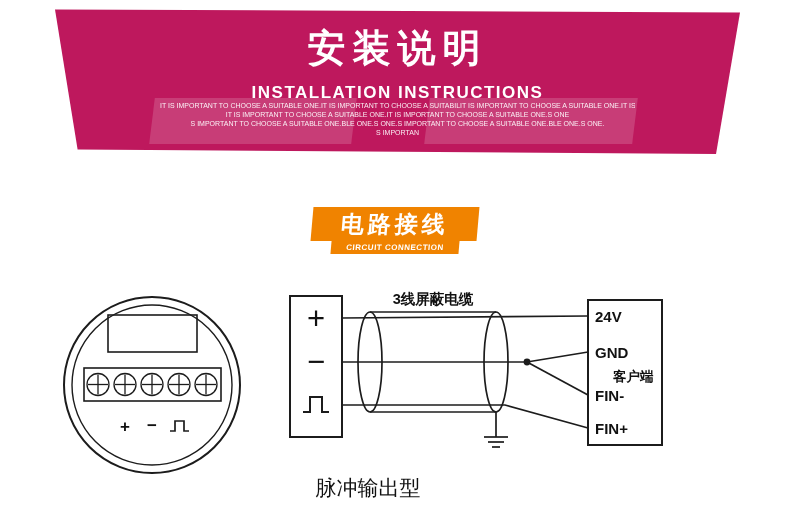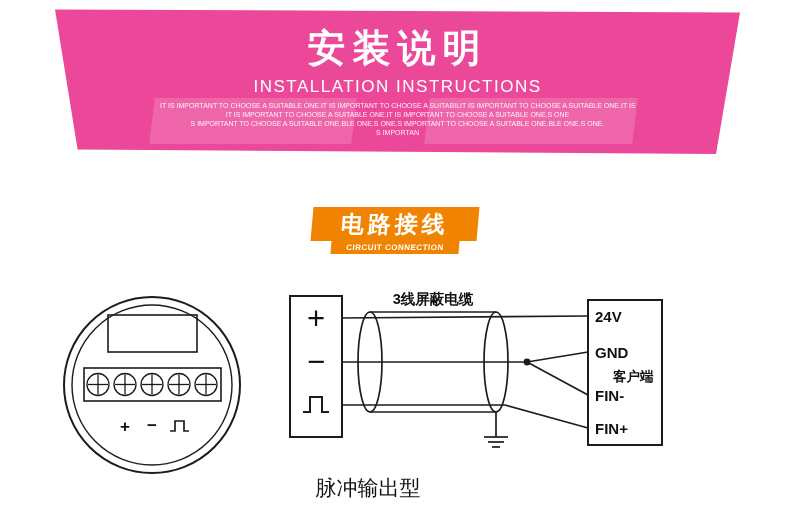--- a/index.html
+++ b/index.html
@@ -5,28 +5,28 @@
   html,body { margin:0; padding:0; }
   body {
     width:790px; height:521px; background:#ffffff; position:relative;
     overflow:hidden;
     font-family:"Liberation Sans","DejaVu Sans",sans-serif;
   }
 
   
   .banner {
     position:absolute; left:55px; top:8px; width:685px; height:146px;
-    background:#ec4899; color:#fff; text-align:center;
+    background:#be185d; color:#fff; text-align:center;
     clip-path:polygon(0% 1%, 100% 3%, 96.5% 100%, 3.3% 97%);
   }
   .banner-title {
     margin-top:15px; font-size:38px; font-weight:bold; letter-spacing:7px;
   }
   .banner-subtitle {
-    margin-top:3px; font-size:17px; font-weight:normal; letter-spacing:1.5px;
+    margin-top:9px; font-size:17px; font-weight:bold; letter-spacing:1.5px;
   }
   .fineprint-zone { position:absolute; left:0; right:0; top:86px; height:52px; }
   .strip {
     position:absolute; top:4px; height:46px;
     background:rgba(255,255,255,0.16); transform:skewX(-7deg);
   }
   .strip-left  { left:97px;  width:202px; }
   .strip-right { left:372px; width:208px; }
   .fineprint {
     position:relative; margin:7px auto 0; width:475px;

